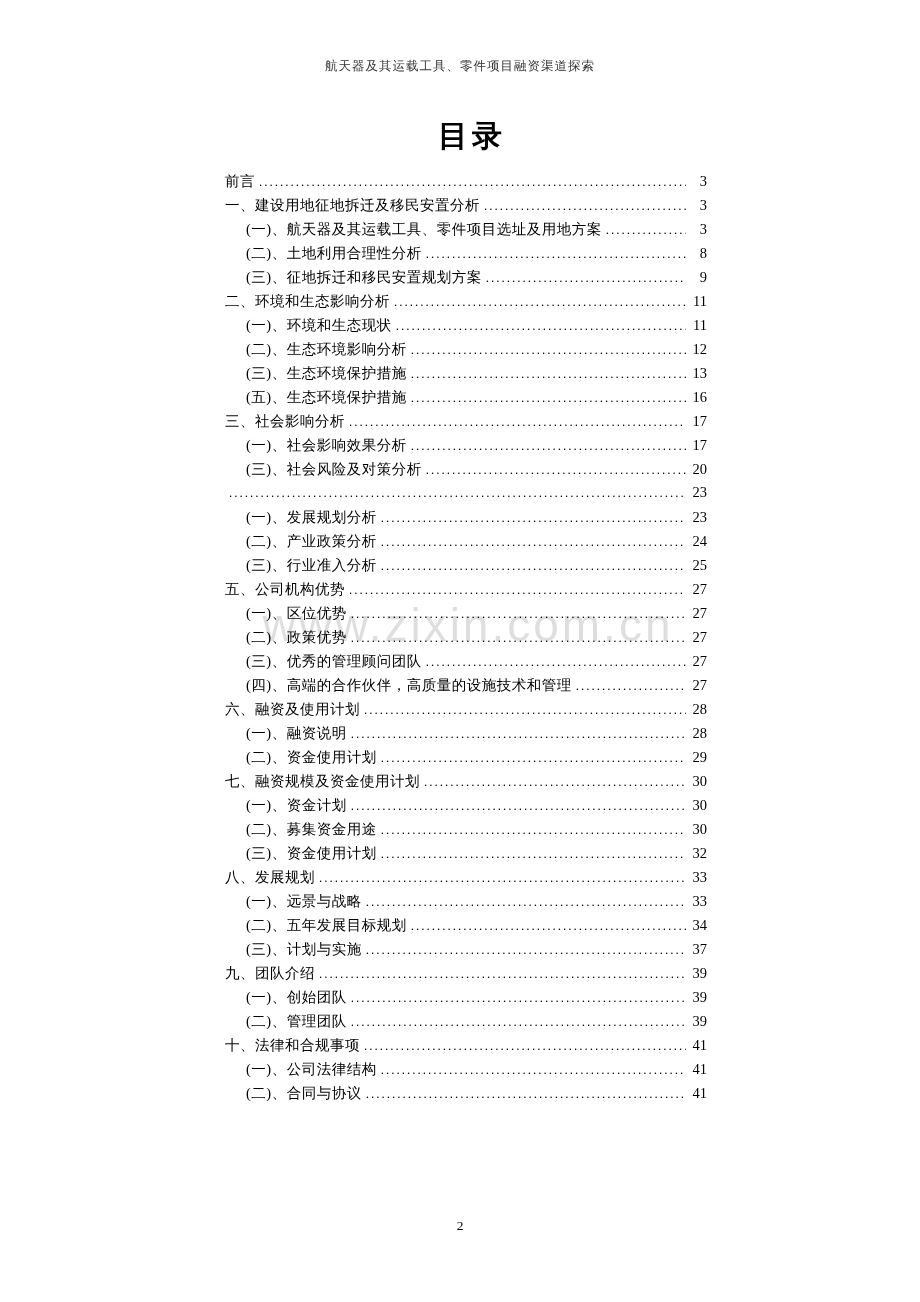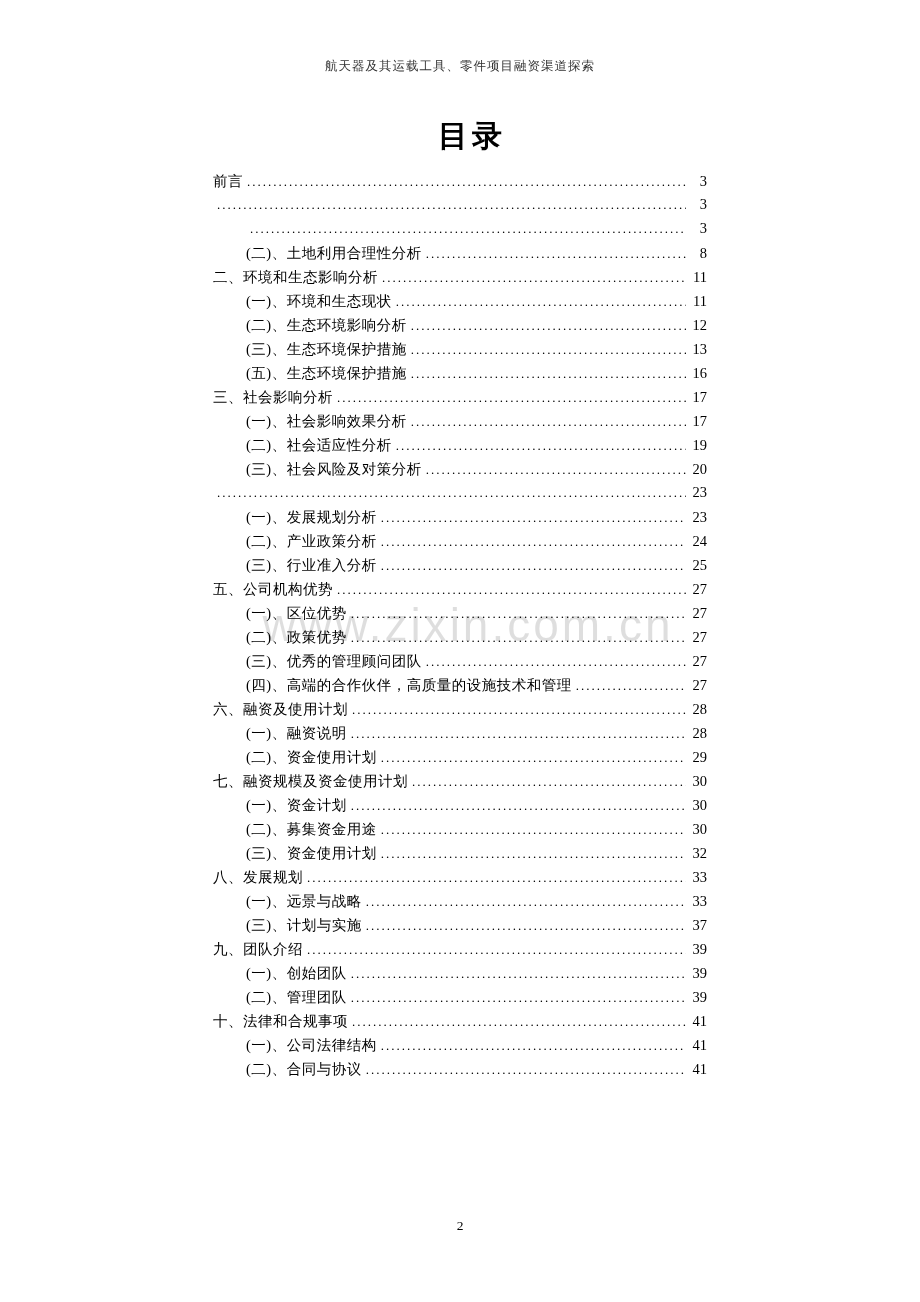--- a/index.html
+++ b/index.html
@@ -46,21 +46,21 @@
   }
 
   .toc-row {
     display: flex;
     align-items: baseline;
     height: 24px;
     font-size: 14.5px;
     color: #000000;
     overflow: hidden;
   }
-  .toc-row.lvl1 { padding-left: 0px; }
+  .toc-row.lvl1 { padding-left: 0px; margin-left: 12px; }
   .toc-row.lvl2 { padding-left: 33px; }
 
   .toc-label {
     white-space: nowrap;
     flex: 0 0 auto;
     letter-spacing: 0.5px;
   }
 
   .toc-dots {
     flex: 1 1 auto;
@@ -116,32 +116,39 @@
 
   <div class="toc-title">目录</div>
 
   <div class="toc-list">
       <div class="toc-row lvl1">
     <span class="toc-label">前言</span>
     <span class="toc-dots"></span>
     <span class="toc-page">3</span>
   </div>
       <div class="toc-row lvl1">
+    <span class="toc-label">一、建设用地征地拆迁及移民安置分析</span>
     <span class="toc-dots"></span>
     <span class="toc-page">3</span>
   </div>
       <div class="toc-row lvl2">
+    <span class="toc-label">(一)、航天器及其运载工具、零件项目选址及用地方案</span>
     <span class="toc-dots"></span>
     <span class="toc-page">3</span>
   </div>
       <div class="toc-row lvl2">
     <span class="toc-label">(二)、土地利用合理性分析</span>
     <span class="toc-dots"></span>
     <span class="toc-page">8</span>
   </div>
+      <div class="toc-row lvl2">
+    <span class="toc-label">(三)、征地拆迁和移民安置规划方案</span>
+    <span class="toc-dots"></span>
+    <span class="toc-page">9</span>
+  </div>
       <div class="toc-row lvl1">
     <span class="toc-label">二、环境和生态影响分析</span>
     <span class="toc-dots"></span>
     <span class="toc-page">11</span>
   </div>
       <div class="toc-row lvl2">
     <span class="toc-label">(一)、环境和生态现状</span>
     <span class="toc-dots"></span>
     <span class="toc-page">11</span>
   </div>
@@ -164,25 +171,20 @@
     <span class="toc-label">三、社会影响分析</span>
     <span class="toc-dots"></span>
     <span class="toc-page">17</span>
   </div>
       <div class="toc-row lvl2">
     <span class="toc-label">(一)、社会影响效果分析</span>
     <span class="toc-dots"></span>
     <span class="toc-page">17</span>
   </div>
       <div class="toc-row lvl2">
-    <span class="toc-label">(二)、社会适应性分析</span>
-    <span class="toc-dots"></span>
-    <span class="toc-page">19</span>
-  </div>
-      <div class="toc-row lvl2">
     <span class="toc-label">(三)、社会风险及对策分析</span>
     <span class="toc-dots"></span>
     <span class="toc-page">20</span>
   </div>
       <div class="toc-row lvl1">
     <span class="toc-dots"></span>
     <span class="toc-page">23</span>
   </div>
       <div class="toc-row lvl2">
     <span class="toc-label">(一)、发展规划分析</span>
@@ -263,20 +265,25 @@
     <span class="toc-label">八、发展规划</span>
     <span class="toc-dots"></span>
     <span class="toc-page">33</span>
   </div>
       <div class="toc-row lvl2">
     <span class="toc-label">(一)、远景与战略</span>
     <span class="toc-dots"></span>
     <span class="toc-page">33</span>
   </div>
       <div class="toc-row lvl2">
+    <span class="toc-label">(二)、五年发展目标规划</span>
+    <span class="toc-dots"></span>
+    <span class="toc-page">34</span>
+  </div>
+      <div class="toc-row lvl2">
     <span class="toc-label">(三)、计划与实施</span>
     <span class="toc-dots"></span>
     <span class="toc-page">37</span>
   </div>
       <div class="toc-row lvl1">
     <span class="toc-label">九、团队介绍</span>
     <span class="toc-dots"></span>
     <span class="toc-page">39</span>
   </div>
       <div class="toc-row lvl2">

